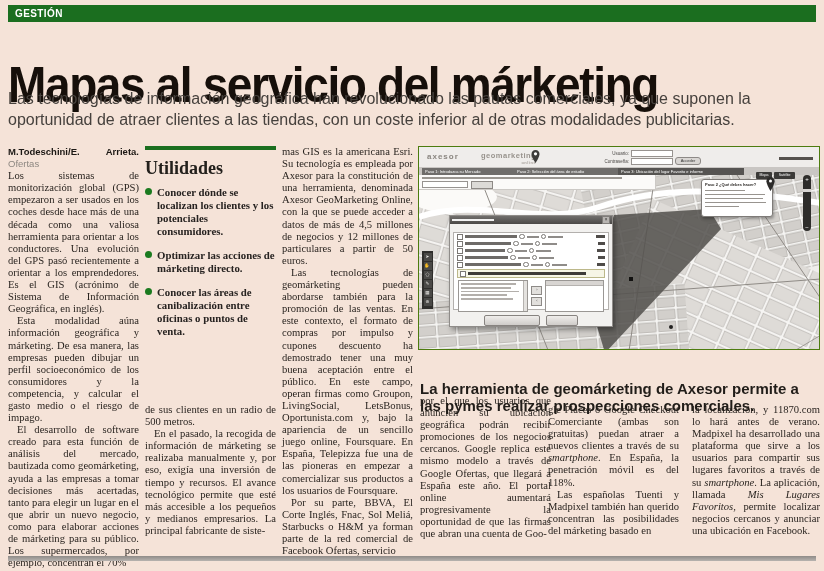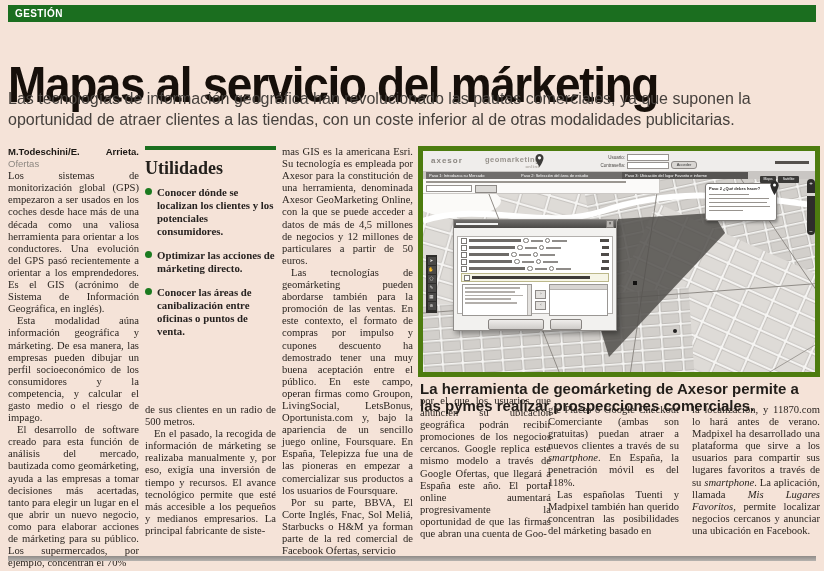--- a/index.html
+++ b/index.html
@@ -33,22 +33,22 @@
   .byline b{font-weight:bold;color:#1c1814;}
   .byline .place{color:#8d8781;}
   
   .utilities{height:252px;margin-bottom:6px;font-family:Liberation Serif, serif;text-align:left;}
   .utilities .rule{height:4px;background:#1b6e1f;margin-bottom:12px;}
   .utilities h2{margin:0 0 12px 0;font-size:18px;font-weight:bold;color:#23201c;}
   .u-item{display:flex;gap:5px;margin-bottom:11px;font-size:10.8px;line-height:13px;
           font-weight:bold;color:#262220;}
   .u-item .dot{flex:0 0 auto;width:7px;height:7px;border-radius:50%;background:#1b7a1f;margin-top:2px;}
   
-  .figure{position:absolute;left:410px;top:0;width:402px;height:231px;background:#fdfdfc;
-          border:5px solid #4d7c0f;box-sizing:border-box;overflow:hidden;
+  .figure{position:absolute;left:410px;top:0;width:402px;height:204px;background:#fdfdfc;
+          border:1px solid #4d7c0f;box-sizing:border-box;overflow:hidden;
           font-family:"Liberation Sans",sans-serif;}
   .caption{position:absolute;left:412px;top:234px;width:402px;
           font-family:"Liberation Sans",sans-serif;font-weight:bold;font-size:15px;color:#211d19;}
   
   .app-header{position:absolute;left:0;top:0;width:100%;height:20px;background:#efedeb;
           border-bottom:1px solid #d3d0cd;}
   .logo1{position:absolute;left:8px;top:5px;font-size:8px;font-weight:bold;color:#8a8680;letter-spacing:1px;}
   .logo2{position:absolute;left:62px;top:4px;font-size:7.5px;color:#98938d;letter-spacing:.5px;font-weight:bold;}
   .logo2 .online{display:block;font-size:4px;color:#aaa49e;text-align:right;}
   .pin-logo{position:absolute;left:112px;top:2px;}

